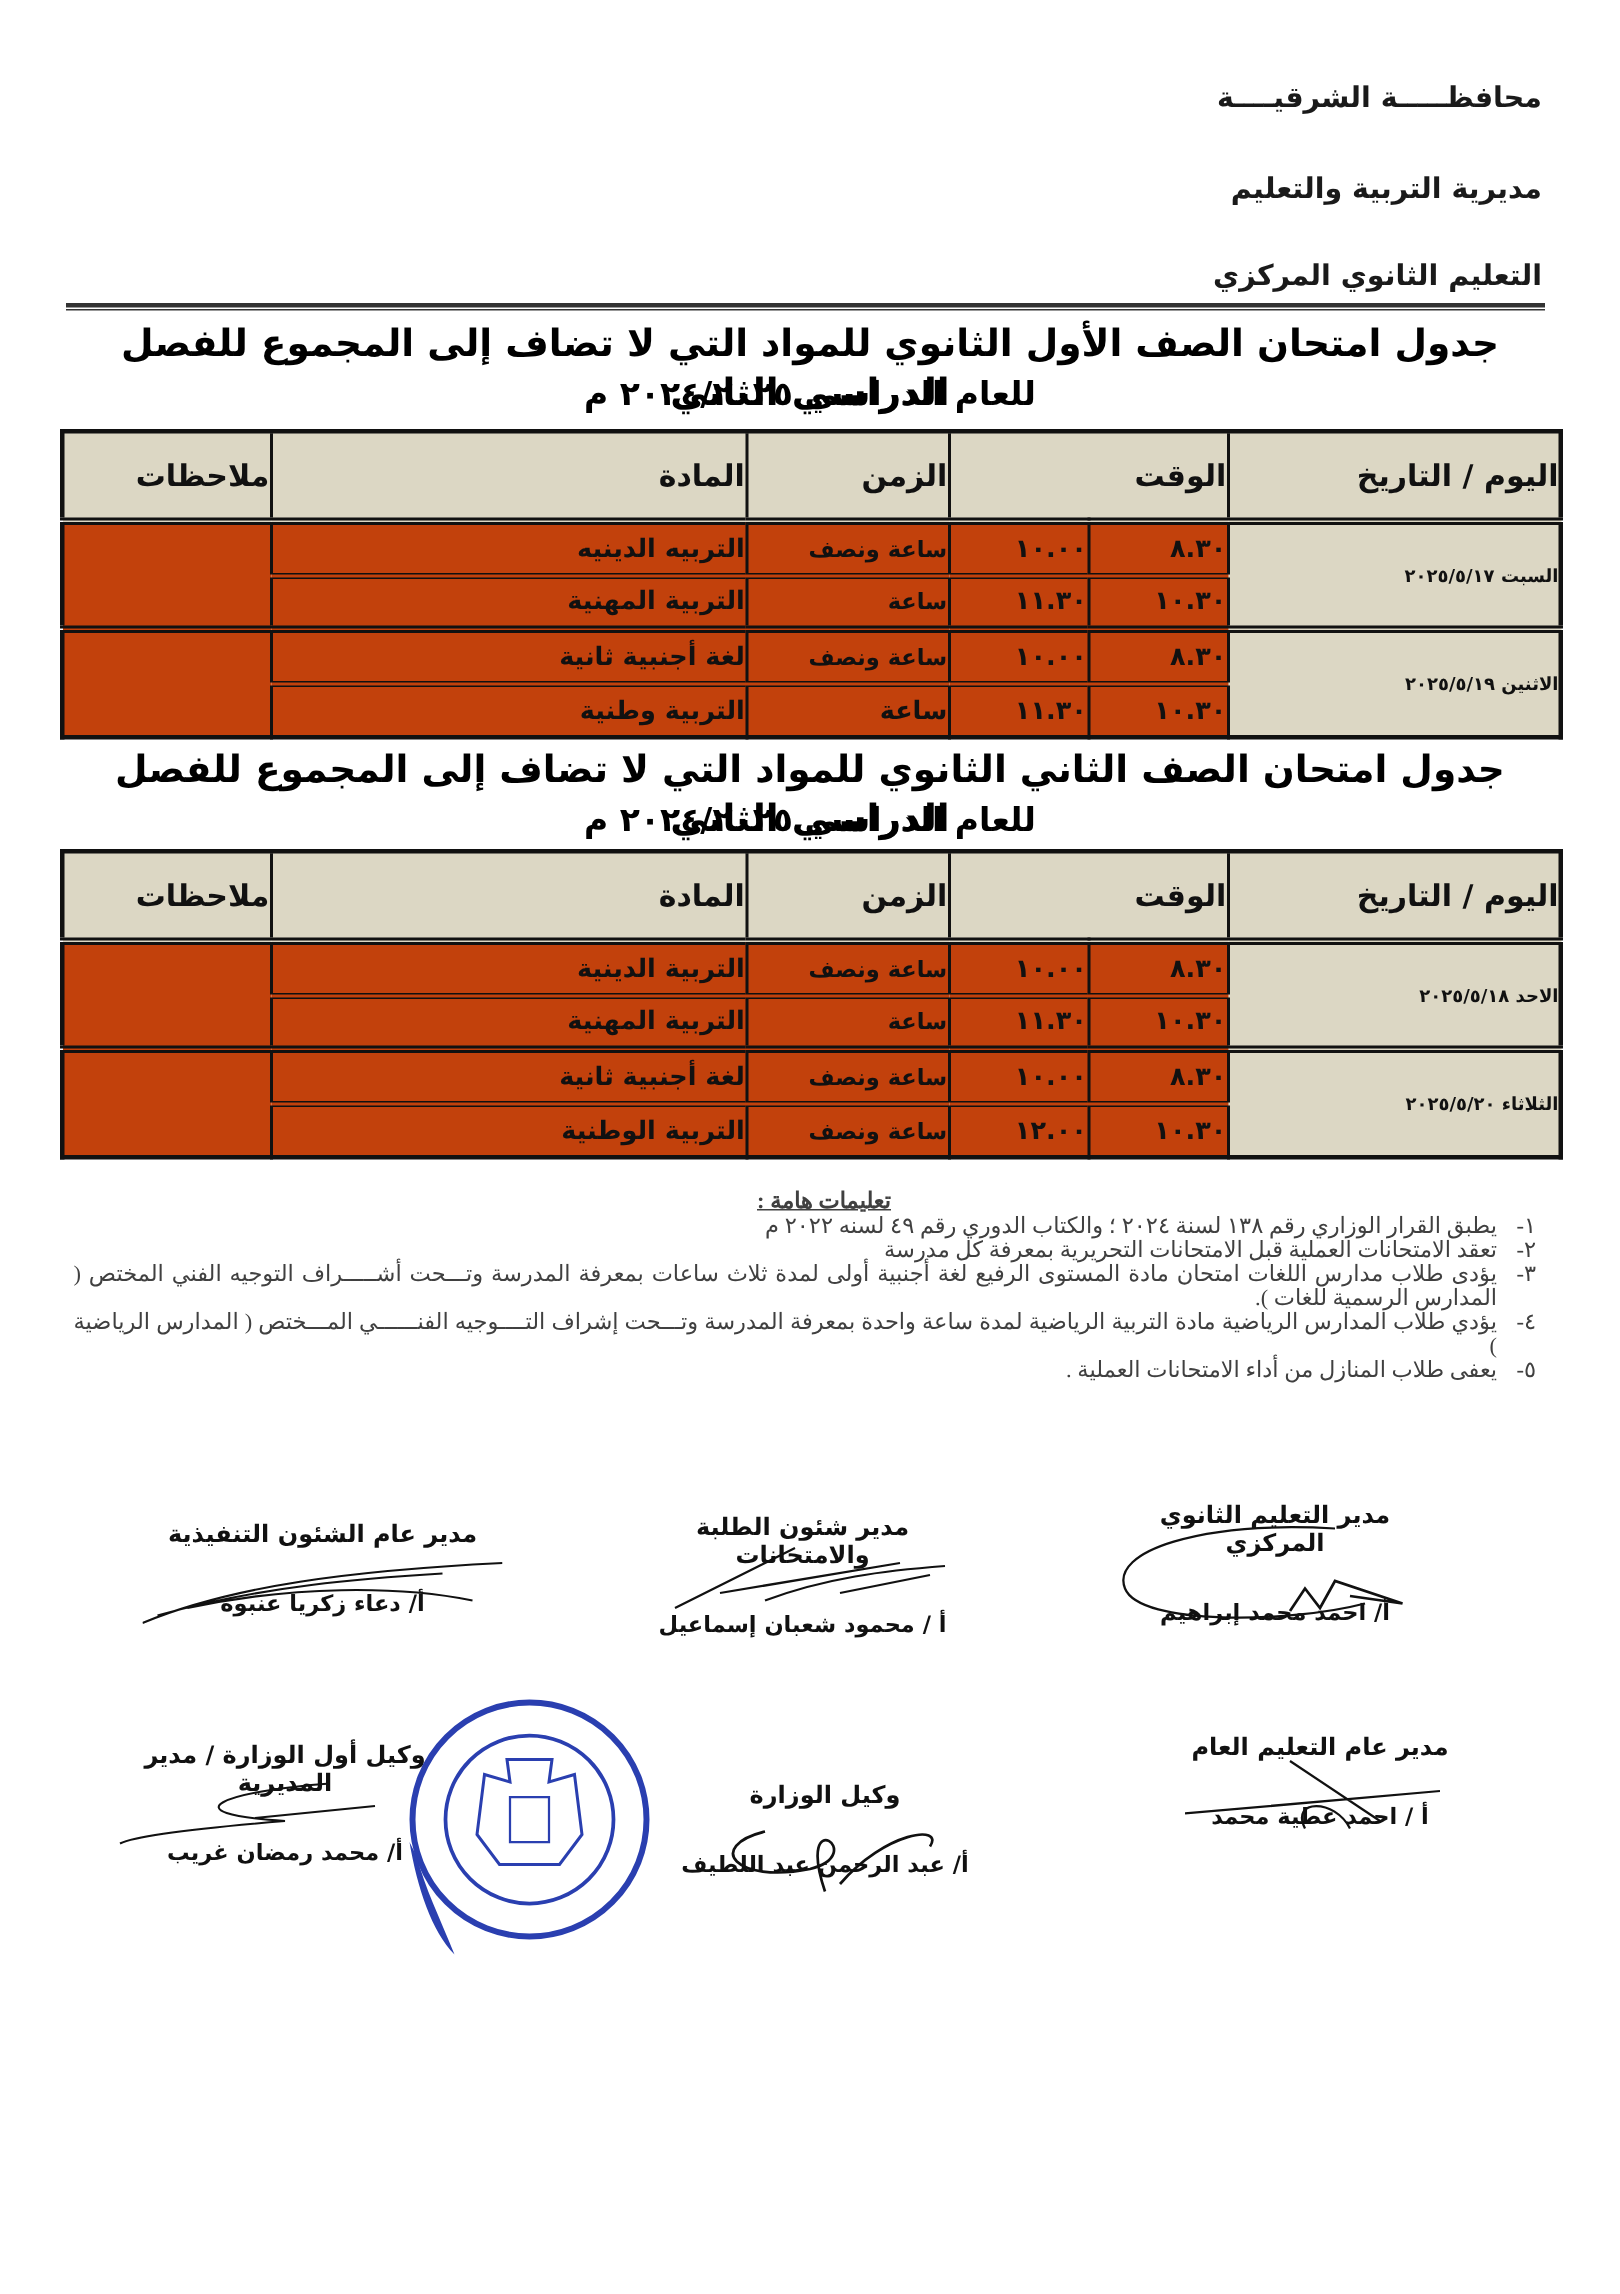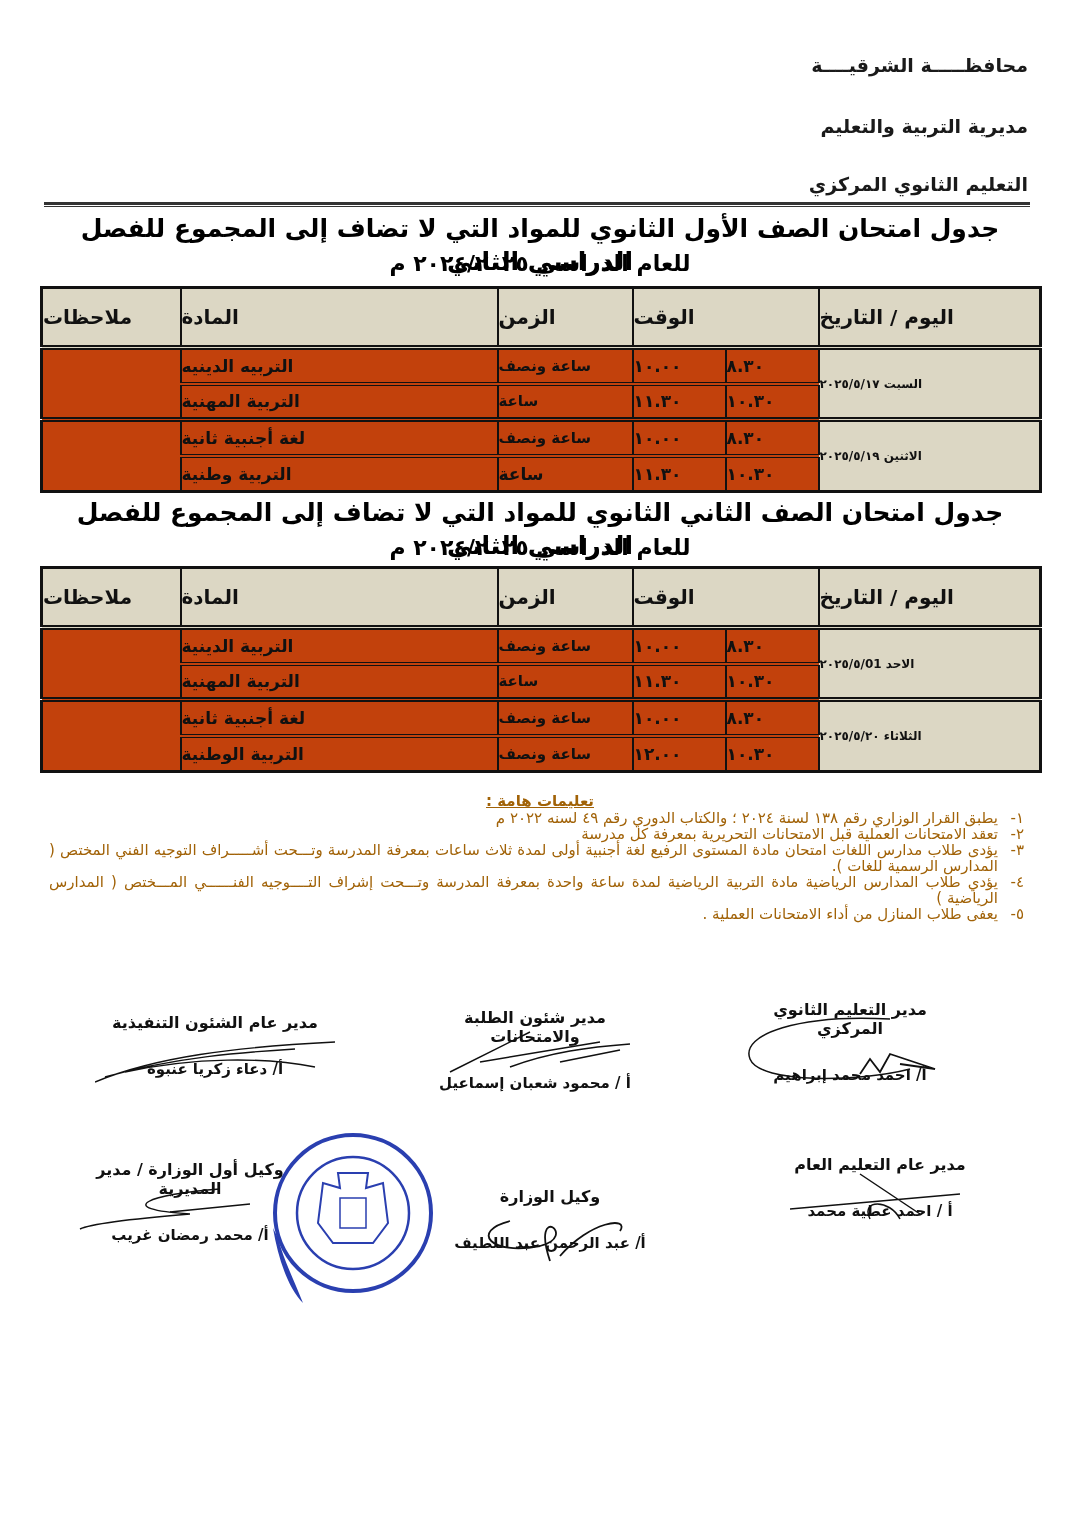--- a/index.html
+++ b/index.html
@@ -12,31 +12,31 @@
   .hl3 { top: 173px; }
   .rule { position: absolute; top: 202px; left: 44px; right: 50px; height: 5px; border-top: 3px solid #333; border-bottom: 1px solid #333; }
 
   .title { position: absolute; left: 40px; right: 40px; text-align: center; font-weight: bold; font-size: 25px; line-height: 1.3; color: #000; }
   .t1 { top: 213px; }
   .t1b { top: 250px; font-size: 22px; }
   .t2 { top: 497px; }
   .t2b { top: 534px; font-size: 22px; }
 
   table.sched { position: absolute; left: 40px; width: 999px; border-collapse: collapse; table-layout: fixed; border: 3px solid #111; }
-  table.sched td, table.sched th { border: 2px solid #111; text-align: left; vertical-align: middle; font-weight: bold; }
+  table.sched td, table.sched th { border: 2px solid #111; text-align: right; vertical-align: middle; font-weight: bold; }
   table.sched th { background: #dcd7c4; height: 60px; font-size: 20px; border-bottom: 5px double #111; }
   table.sched td { height: 36px; font-size: 17px; background: #c2410c; }
   table.sched td.day { background: #dcd7c4; font-size: 12px; }
   table.sched tr.second td.sub, table.sched tr.second td.t { border-top: 4px double #111; }
   table.sched tr.grp-start td { border-top: 5px double #111; }
   .tbl1 { top: 286px; }
   .tbl2 { top: 566px; }
   .small { font-size: 15px !important; }
 
-  .instructions { position: absolute; top: 793px; right: 56px; width: 975px; font-size: 15px; line-height: 16px; color: #a16207; }
+  .instructions { position: absolute; top: 793px; right: 56px; width: 975px; font-size: 15px; line-height: 16px; color: #404040; font-family: Liberation Serif, serif; }
   .instructions .ihead { padding-right: 430px; text-decoration: underline; font-weight: bold; margin-bottom: 1px; }
   .instructions .item { display: flex; }
   .instructions .num { width: 26px; flex-shrink: 0; }
   .instructions .txt { flex: 1; text-align: justify; }
 
   .sig { position: absolute; text-align: center; font-weight: bold; color: #111; }
   .sig .role { font-size: 16px; }
   .sig .name { font-size: 15px; margin-top: 28px; }
   .sig svg.scrib { position: absolute; left: 0; top: 14px; }
   .s1 { top: 1000px; right: 120px; width: 220px; }
@@ -121,21 +121,21 @@
   </colgroup>
   <tbody>
       <tr>
     <th>اليوم / التاريخ</th>
     <th colspan="2">الوقت</th>
     <th>الزمن</th>
     <th>المادة</th>
     <th>ملاحظات</th>
   </tr>
   <tr class="grp-start">
-    <td rowspan="2" class="day">الاحد  ٢٠٢٥/٥/01</td>
+    <td rowspan="2" class="day">الاحد  ٢٠٢٥/٥/١٨</td>
     <td class="t">٨.٣٠</td>
     <td class="t">١٠.٠٠</td>
     <td class="sub small">ساعة ونصف</td>
     <td class="sub">التربية الدينية</td>
     <td rowspan="2"></td>
   </tr>
   <tr class="second">
     <td class="t">١٠.٣٠</td>
     <td class="t">١١.٣٠</td>
     <td class="sub small">ساعة</td>

